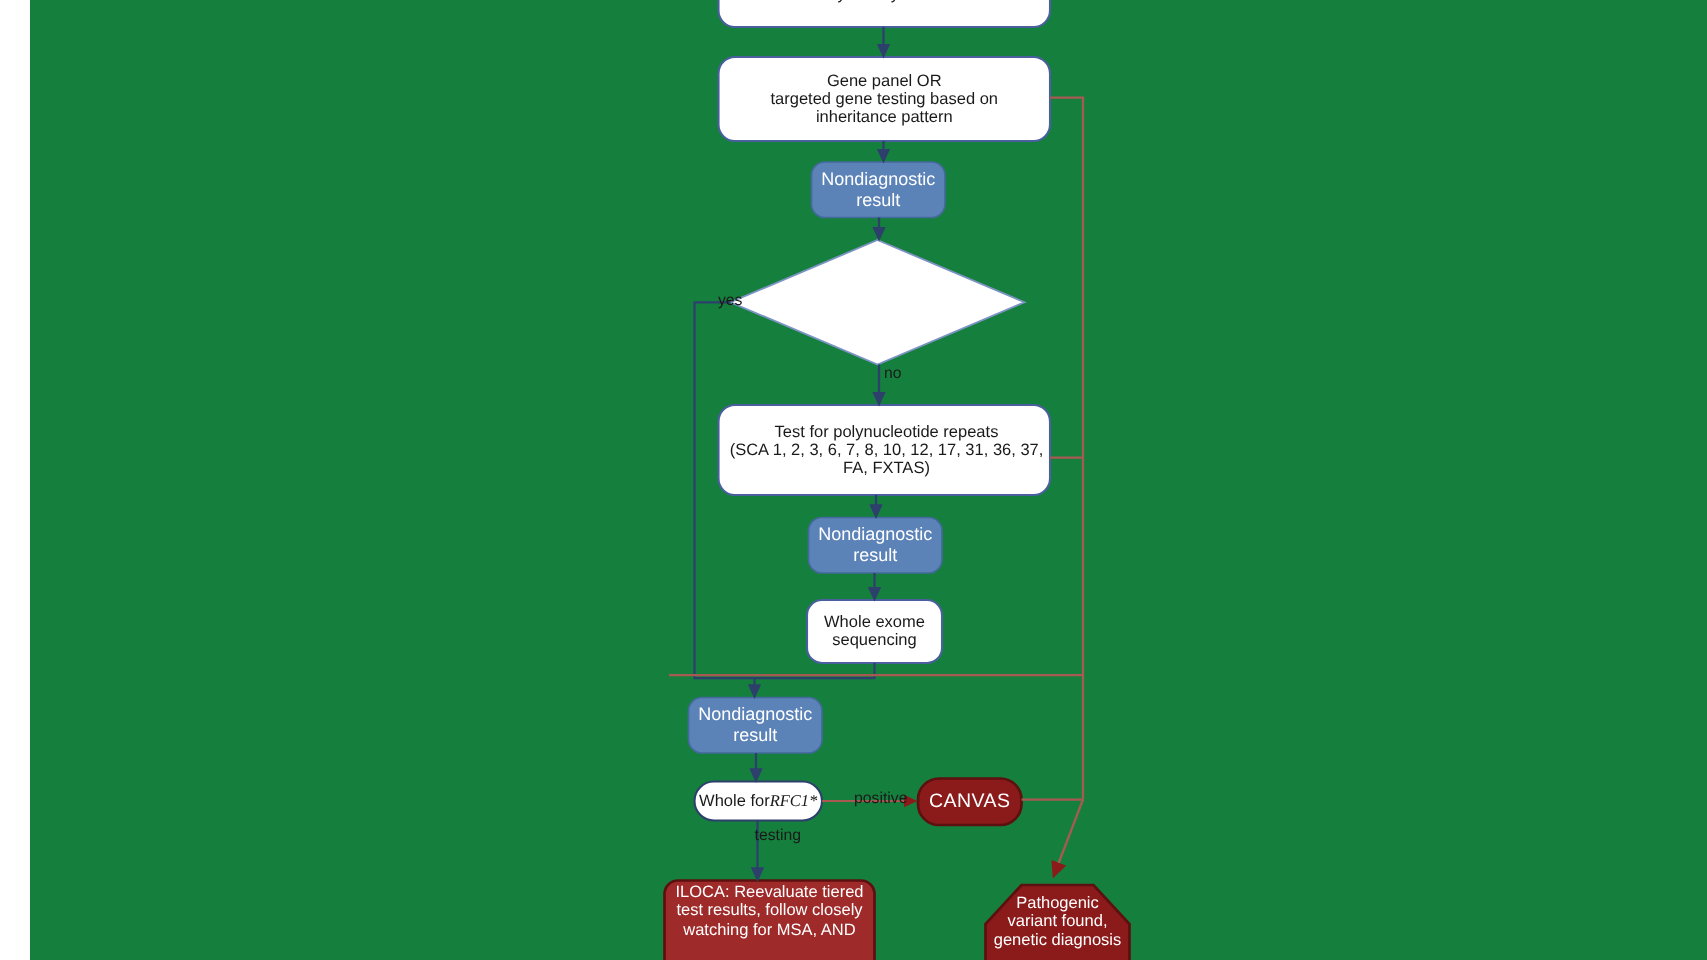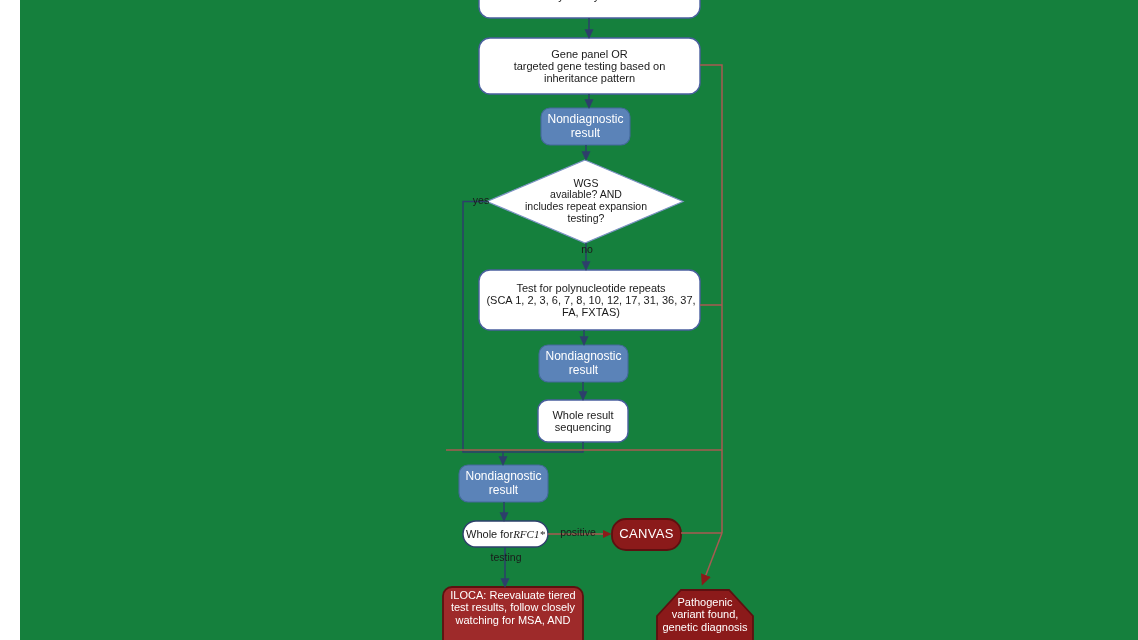--- a/index.html
+++ b/index.html
@@ -61,21 +61,21 @@
   }
   .lbl-rfc1 i {
     font-family: "Liberation Serif", serif;
     font-style: italic;
     font-size: 11px;
   }
   .edge-label {
     position: absolute;
     color: #1a1a1a;
     font-size: 10.5px;
-    text-align: center;
+    text-align: right;
     pointer-events: none;
   }
 </style>
 </head>
 <body>
 
 <div id="canvas">
 
   <svg id="flow-svg" viewBox="0 0 1138 640">
     <defs>
@@ -174,33 +174,29 @@
 
   <div class="node-label lbl-process" style="left:459px; top:-26px; width:221px; height:44px;">family history of ataxia</div>
 
   <div class="node-label lbl-process" style="left:459px; top:38px; width:221px; height:56px;">Gene panel OR
 targeted gene testing based on
 inheritance pattern</div>
 
   <div class="node-label lbl-nondiag" style="left:521px; top:108px; width:89px; height:37px;">Nondiagnostic
 result</div>
 
-  <div class="node-label lbl-decision" style="left:477px; top:162px; width:178px; height:78px;">WGS
-available? AND
-includes repeat expansion
-testing?</div>
 
   <div class="node-label lbl-process" style="left:459px; top:270px; width:224px; height:60px;">Test for polynucleotide repeats
 (SCA 1, 2, 3, 6, 7, 8, 10, 12, 17, 31, 36, 37,
 FA, FXTAS)</div>
 
   <div class="node-label lbl-nondiag" style="left:519px; top:345px; width:89px; height:37px;">Nondiagnostic
 result</div>
 
-  <div class="node-label lbl-process" style="left:518px; top:400px; width:90px; height:42px;">Whole result
+  <div class="node-label lbl-process" style="left:518px; top:400px; width:90px; height:42px;">Whole exome
 sequencing</div>
 
   <div class="node-label lbl-nondiag" style="left:439px; top:465px; width:89px; height:37px;">Nondiagnostic
 result</div>
 
   <div class="node-label lbl-rfc1" style="left:443px; top:521px; width:85px; height:26px;"><span>Whole for </span><i>RFC1*</i></div>
 
   <div class="node-label lbl-canvas" style="left:592px; top:519px; width:69px; height:31px;">CANVAS</div>
 
   <div class="node-label lbl-red" style="left:423px; top:589px; width:140px; height:60px; align-items:flex-start;">ILOCA: Reevaluate tiered

